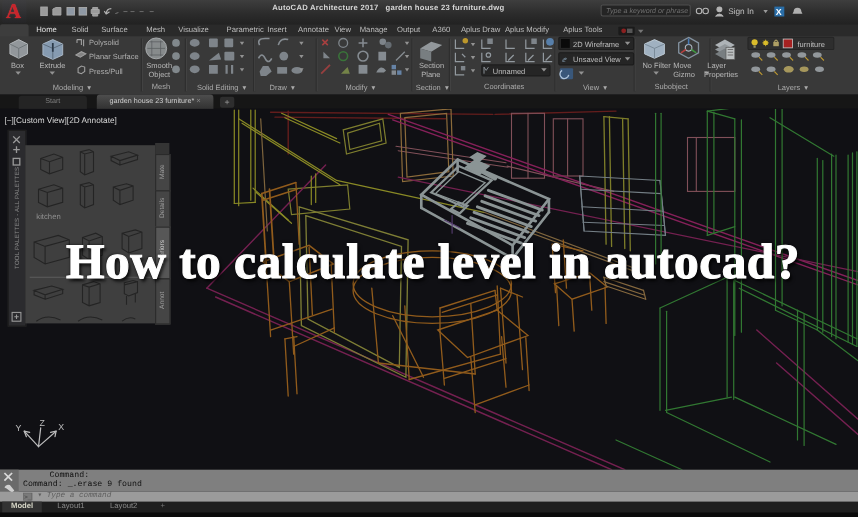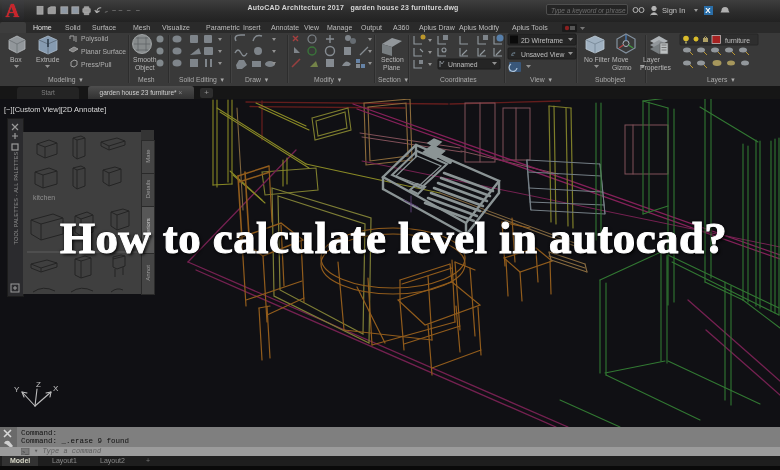--- a/index.html
+++ b/index.html
@@ -643,21 +643,21 @@
   </div>
   <div class="abs" id="headline">How to calculate level in autocad?</div>
 
   <div class="abs" id="cmdhist"></div>
   <div class="abs" id="cmdstrip">
     <svg width="17" height="28" viewBox="0 0 17 28">
       <path d="M4 3 l7 7 M11 3 l-7 7" stroke="#d8d8d8" stroke-width="1.6"></path>
       <path d="M4 16 a4 4 0 0 1 5 -2 l4 5 -2 2 -5 -4 a4 4 0 0 1 -2 -1 z" fill="#cfcfcf"></path>
     </svg>
   </div>
-  <div class="cmdtxt" style="top:429px;">Command:</div>
+  <div class="cmdtxt" style="top:429px;margin-left:24px;">Command:</div>
   <div class="cmdtxt" style="top:437px;">Command: _.erase 9 found</div>
   <div class="abs" id="cmdinput">
       <svg style="position:absolute;left:21px;top:1px;" width="12" height="7" viewBox="0 0 12 7">
         <rect x="0" y="0" width="8" height="7" fill="#7a7a7a" stroke="#5e5e5e" stroke-width="0.8"></rect>
         <text x="1" y="5.6" font-size="5.5" fill="#3a3a3a">&gt;_</text>
       </svg>
       <span class="ph">▾ Type a command</span>
     </div>
   <div class="abs" id="layouttabs">
     <span class="ltab" id="modeltab">Model</span>

